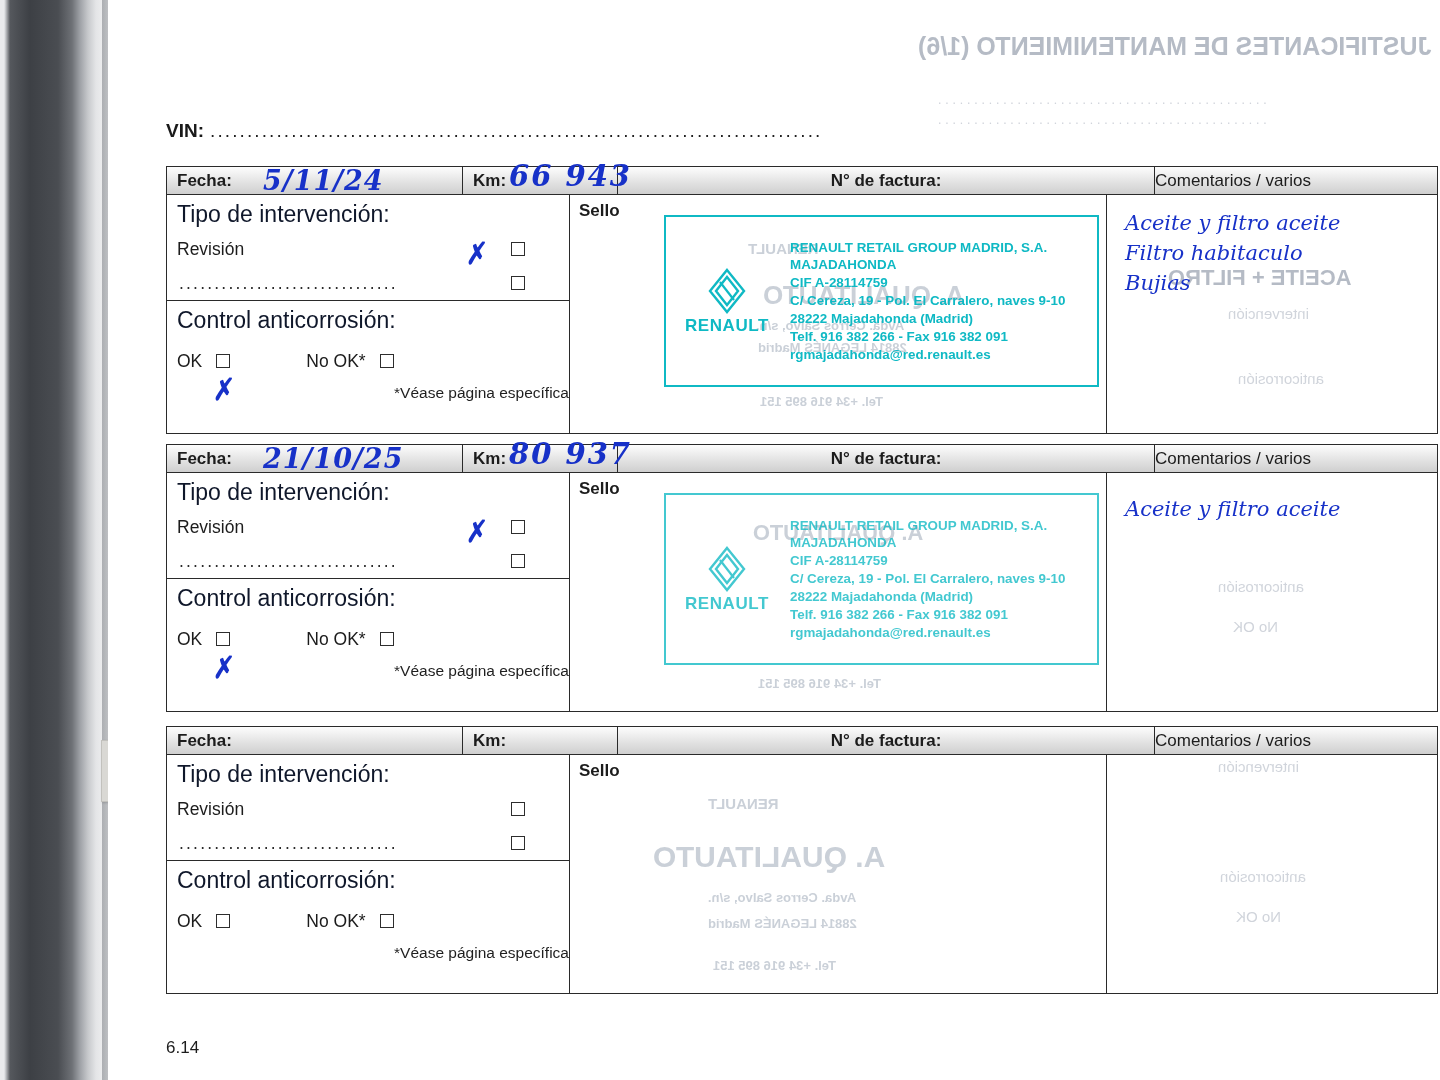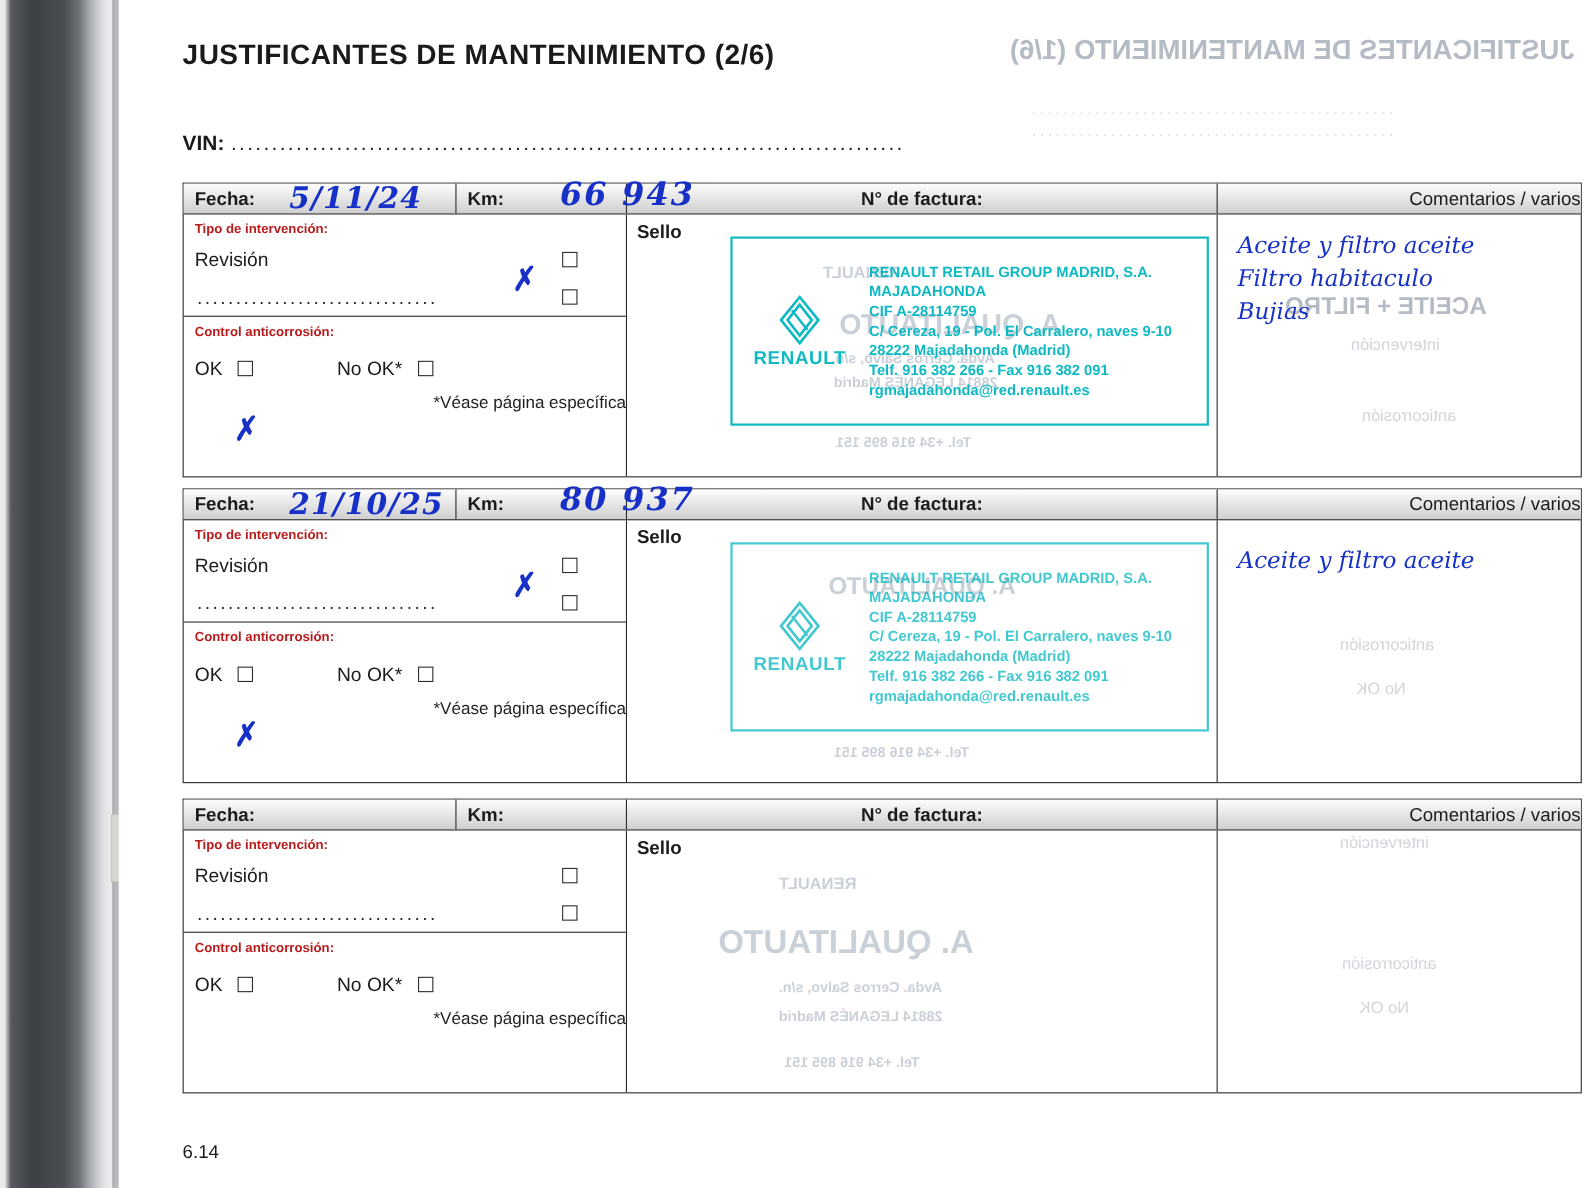--- a/index.html
+++ b/index.html
@@ -120,24 +120,24 @@
     box-sizing: border-box;
     height: 100%;
     display: flex;
     align-items: center;
     font-size: 17px;
     font-weight: bold;
     color: #1c1c1c;
     padding-left: 10px;
     position: relative;
   }
-  .head .cell-fecha  { width: 248px; border-right: 1.5px solid #2a2a2a; }
+  .head .cell-fecha  { width: 296px; border-right: 1.5px solid #2a2a2a; }
   .head .cell-km     { width: 155px; border-right: 1.5px solid #2a2a2a; }
   .head .cell-fact   { width: 537px; border-right: 1.5px solid #2a2a2a; justify-content: center; padding-left: 0; }
-  .head .cell-com    { flex: 1; justify-content: flex-end; padding-left: 0; font-weight: normal; }
+  .head .cell-com    { flex: 1; justify-content: flex-start; padding-left: 0; font-weight: normal; }
 
   .block .body {
     display: flex;
     box-sizing: border-box;
   }
   .body .col-left {
     width: 403px;
     border-right: 1.5px solid #2a2a2a;
     box-sizing: border-box;
   }
@@ -154,24 +154,24 @@
   }
   .sello-label {
     position: absolute;
     left: 9px; top: 6px;
     font-size: 17px;
     font-weight: bold;
     color: #1c1c1c;
   }
 
   .sub-title {
-    font-size: 12px;
-    font-weight: bold;
+    font-size: 23px;
+    font-weight: normal;
     padding: 6px 0 4px 10px;
-    color: #b91c1c;
+    color: #0f172a;
   }
   .opt-row {
     display: flex;
     align-items: center;
     padding: 2px 0 2px 10px;
     font-size: 17.5px;
     color: #1c1c1c;
     position: relative;
     min-height: 30px;
   }
@@ -321,21 +321,20 @@
   <div class="ghost-stamp" style="left:650px; top:340px; font-size:13px;">28814 LEGANÉS Madrid</div>
   <div class="ghost-stamp" style="left:652px; top:394px; font-size:13px;">Tel. +34 916 895 151</div>
   <div class="ghost-stamp" style="left:645px; top:520px; font-size:22px;">A. QUALITAUTO</div>
   <div class="ghost-stamp" style="left:650px; top:676px; font-size:13px;">Tel. +34 916 895 151</div>
   <div class="ghost-stamp" style="left:600px; top:795px; font-size:15px;">RENAULT</div>
   <div class="ghost-stamp" style="left:545px; top:840px; font-size:30px;">A. QUALITAUTO</div>
   <div class="ghost-stamp" style="left:600px; top:890px; font-size:13px;">Avda. Cerros Salvo, s/n.</div>
   <div class="ghost-stamp" style="left:600px; top:916px; font-size:13px;">28814 LEGANÉS Madrid</div>
   <div class="ghost-stamp" style="left:605px; top:958px; font-size:13px;">Tel. +34 916 895 151</div>
 
-  <div id="doc-title">JUSTIFICANTES DE MANTENIMIENTO (2/6)</div>
 
   <div id="vin-row">
     <span>VIN:</span>
     <span class="vin-dots">...................................................................................</span>
   </div>
 
   <div class="block" style="top:166px;">
     <div class="head">
       <div class="cell cell-fecha">
         <span>Fecha:</span>

